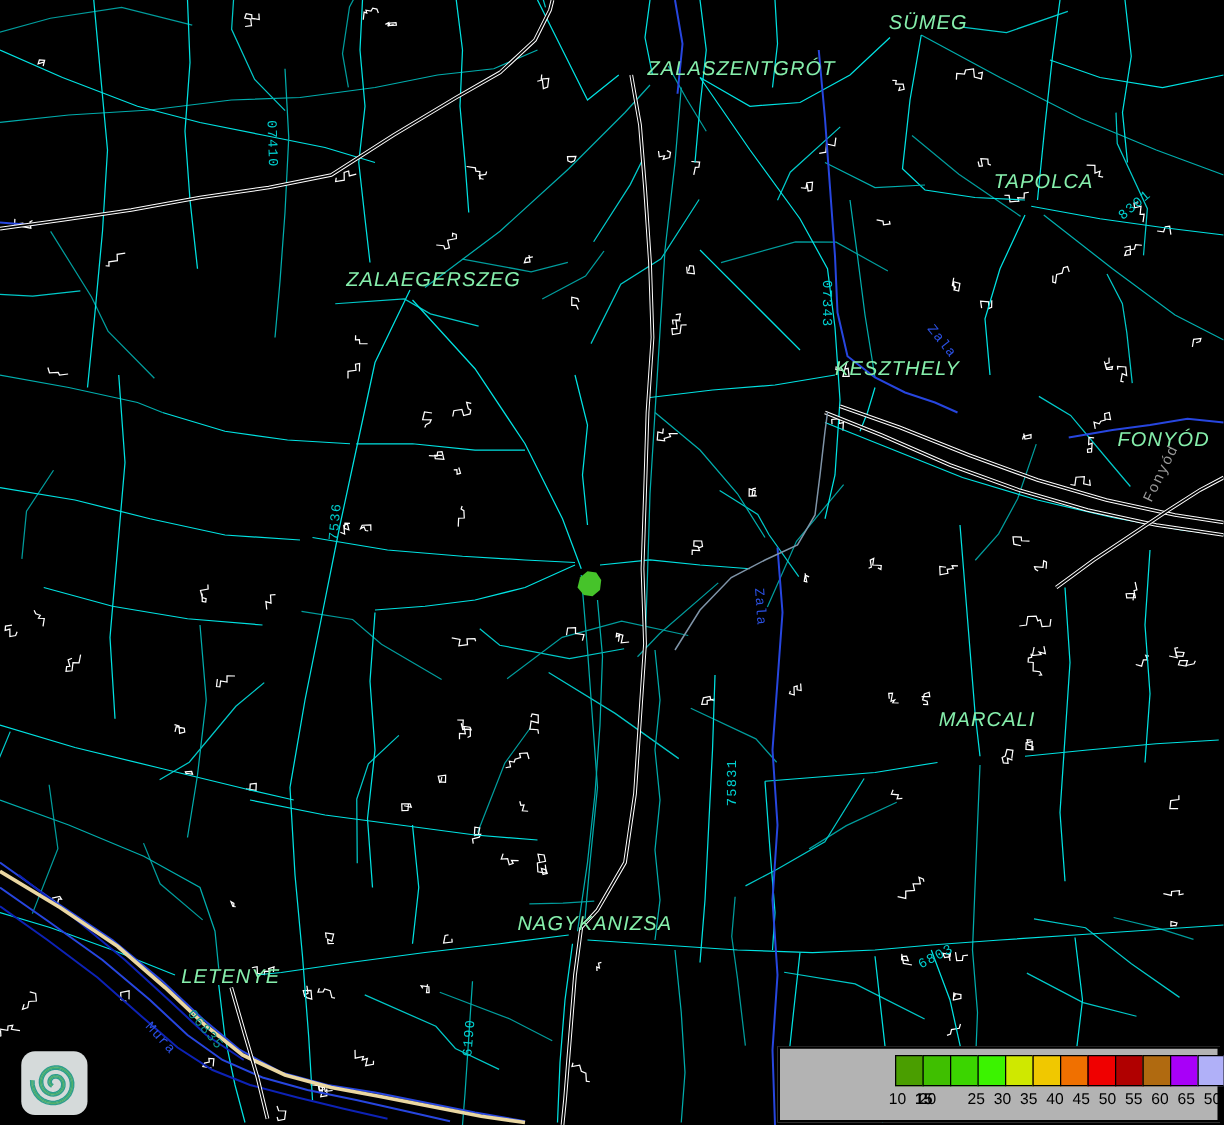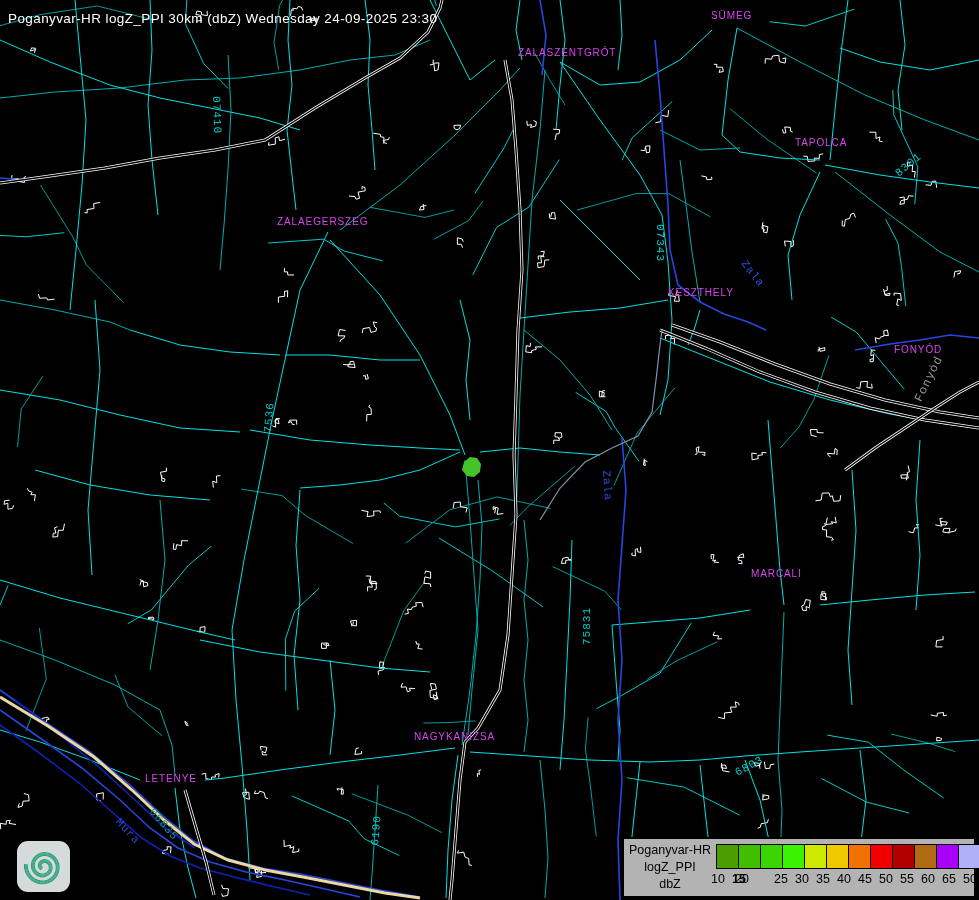--- a/index.html
+++ b/index.html
@@ -1,22 +1,22 @@
 <!DOCTYPE html>
 <html><head>
 <meta charset="utf-8">
 <style>
   html,body{margin:0;padding:0;background:#000;}
   #stage{position:relative;width:979px;height:900px;background:#000;overflow:hidden;
          font-family:"Liberation Sans",sans-serif;}
   #map-svg{position:absolute;left:0;top:0;z-index:1;}
   .radar-title{position:absolute;left:8px;top:11px;z-index:4;color:#ffffff;
                font-size:13.5px;letter-spacing:.4px;white-space:nowrap;}
-  .city-label{position:absolute;z-index:3;color:#d946ef;font-size:10px;
-              letter-spacing:.9px;white-space:nowrap;}
+  .city-label{position:absolute;z-index:3;color:#86efac;font-size:16px;
+              letter-spacing:.9px;white-space:nowrap;font-style:italic;}
   .map-label{position:absolute;z-index:3;font-family:"Liberation Mono",monospace;
              white-space:nowrap;transform-origin:left top;letter-spacing:1px;}
   .legend{position:absolute;left:622px;top:837px;width:354px;height:61px;z-index:6;
           background:#b3b3b3;border:2px solid #000;box-sizing:border-box;color:#000;}
   .legend-titles{position:absolute;left:2px;top:2px;width:88px;height:53px;
                  display:flex;flex-direction:column;justify-content:center;
                  align-items:center;font-size:12.5px;line-height:17px;}
   .legend-bar{position:absolute;left:93px;top:5px;height:23px;display:flex;}
   .legend-swatch{width:21px;height:23px;border:1px solid #000;margin-left:-1px;box-sizing:content-box;}
   .legend-ticks{position:absolute;left:94px;top:33px;width:254px;height:16px;}
@@ -304,21 +304,20 @@
         <path d="M845 470 L 875 448 L 905 428 L 935 408 L 960 392 L 979 382" fill="none" stroke="#000000" stroke-width="1.4"></path>
         <path d="M185 790 L 196 828 L 206 862 L 214 895" fill="none" stroke="#ffffff" stroke-width="3"></path>
         <path d="M185 790 L 196 828 L 206 862 L 214 895" fill="none" stroke="#000000" stroke-width="1.4"></path>
       </g>
     <g id="g-steel">
         <path d="M540 520 L 560 488 L 585 462 L 612 448 L 638 436 L 652 412 L 656 380 L 660 345 L 662 330" fill="none" stroke="#7f94a8" stroke-width="1.2"></path>
       </g>
     <polygon id="echo" points="464,462 470,457 477,458 481,464 480,472 474,477 467,476 462,470" fill="#46c32a"></polygon>
   </svg>
 
-  <div class="radar-title">Poganyvar-HR logZ_PPI 30km (dbZ) Wednesday 24-09-2025 23:30</div>
 
   <div id="city-layer">
       <div class="city-label" style="left: 711px; top: 10px;">SÜMEG</div>
       <div class="city-label" style="left: 518px; top: 47px;">ZALASZENTGRÓT</div>
       <div class="city-label" style="left: 795px; top: 137px;">TAPOLCA</div>
       <div class="city-label" style="left: 277px; top: 216px;">ZALAEGERSZEG</div>
       <div class="city-label" style="left: 668px; top: 287px;">KESZTHELY</div>
       <div class="city-label" style="left: 894px; top: 344px;">FONYÓD</div>
       <div class="city-label" style="left: 751px; top: 568px;">MARCALI</div>
       <div class="city-label" style="left: 414px; top: 731px;">NAGYKANIZSA</div>
@@ -333,25 +332,20 @@
       <div class="map-label" style="left: 733px; top: 768px; font-size: 11px; transform: rotate(-28deg); color: rgb(0, 207, 207);">6803</div>
       <div class="map-label" style="left: 369px; top: 845px; font-size: 11px; transform: rotate(-85deg); color: rgb(0, 207, 207);">6190</div>
       <div class="map-label" style="left: 222px; top: 96px; font-size: 11px; transform: rotate(88deg); color: rgb(0, 207, 207);">07410</div>
       <div class="map-label" style="left: 612px; top: 470px; font-size: 11px; transform: rotate(86deg); color: rgb(43, 80, 226);">Zala</div>
       <div class="map-label" style="left: 748px; top: 258px; font-size: 11px; transform: rotate(52deg); color: rgb(43, 80, 226);">Zala</div>
       <div class="map-label" style="left: 122px; top: 816px; font-size: 11px; transform: rotate(48deg); color: rgb(43, 80, 226);">Mura</div>
       <div class="map-label" style="left: 912px; top: 398px; font-size: 12px; transform: rotate(-64deg); color: rgb(152, 152, 152);">Fonyód</div>
     </div>
 
   <div class="legend">
-    <div class="legend-titles">
-      <div>Poganyvar-HR</div>
-      <div>logZ_PPI</div>
-      <div>dbZ</div>
-    </div>
     <div class="legend-bar" id="legend-bar">
         <div class="legend-swatch" style="background: rgb(74, 158, 0);"></div>
         <div class="legend-swatch" style="background: rgb(63, 191, 0);"></div>
         <div class="legend-swatch" style="background: rgb(59, 213, 0);"></div>
         <div class="legend-swatch" style="background: rgb(59, 243, 0);"></div>
         <div class="legend-swatch" style="background: rgb(207, 232, 0);"></div>
         <div class="legend-swatch" style="background: rgb(240, 200, 0);"></div>
         <div class="legend-swatch" style="background: rgb(240, 112, 0);"></div>
         <div class="legend-swatch" style="background: rgb(240, 0, 0);"></div>
         <div class="legend-swatch" style="background: rgb(176, 0, 0);"></div>

